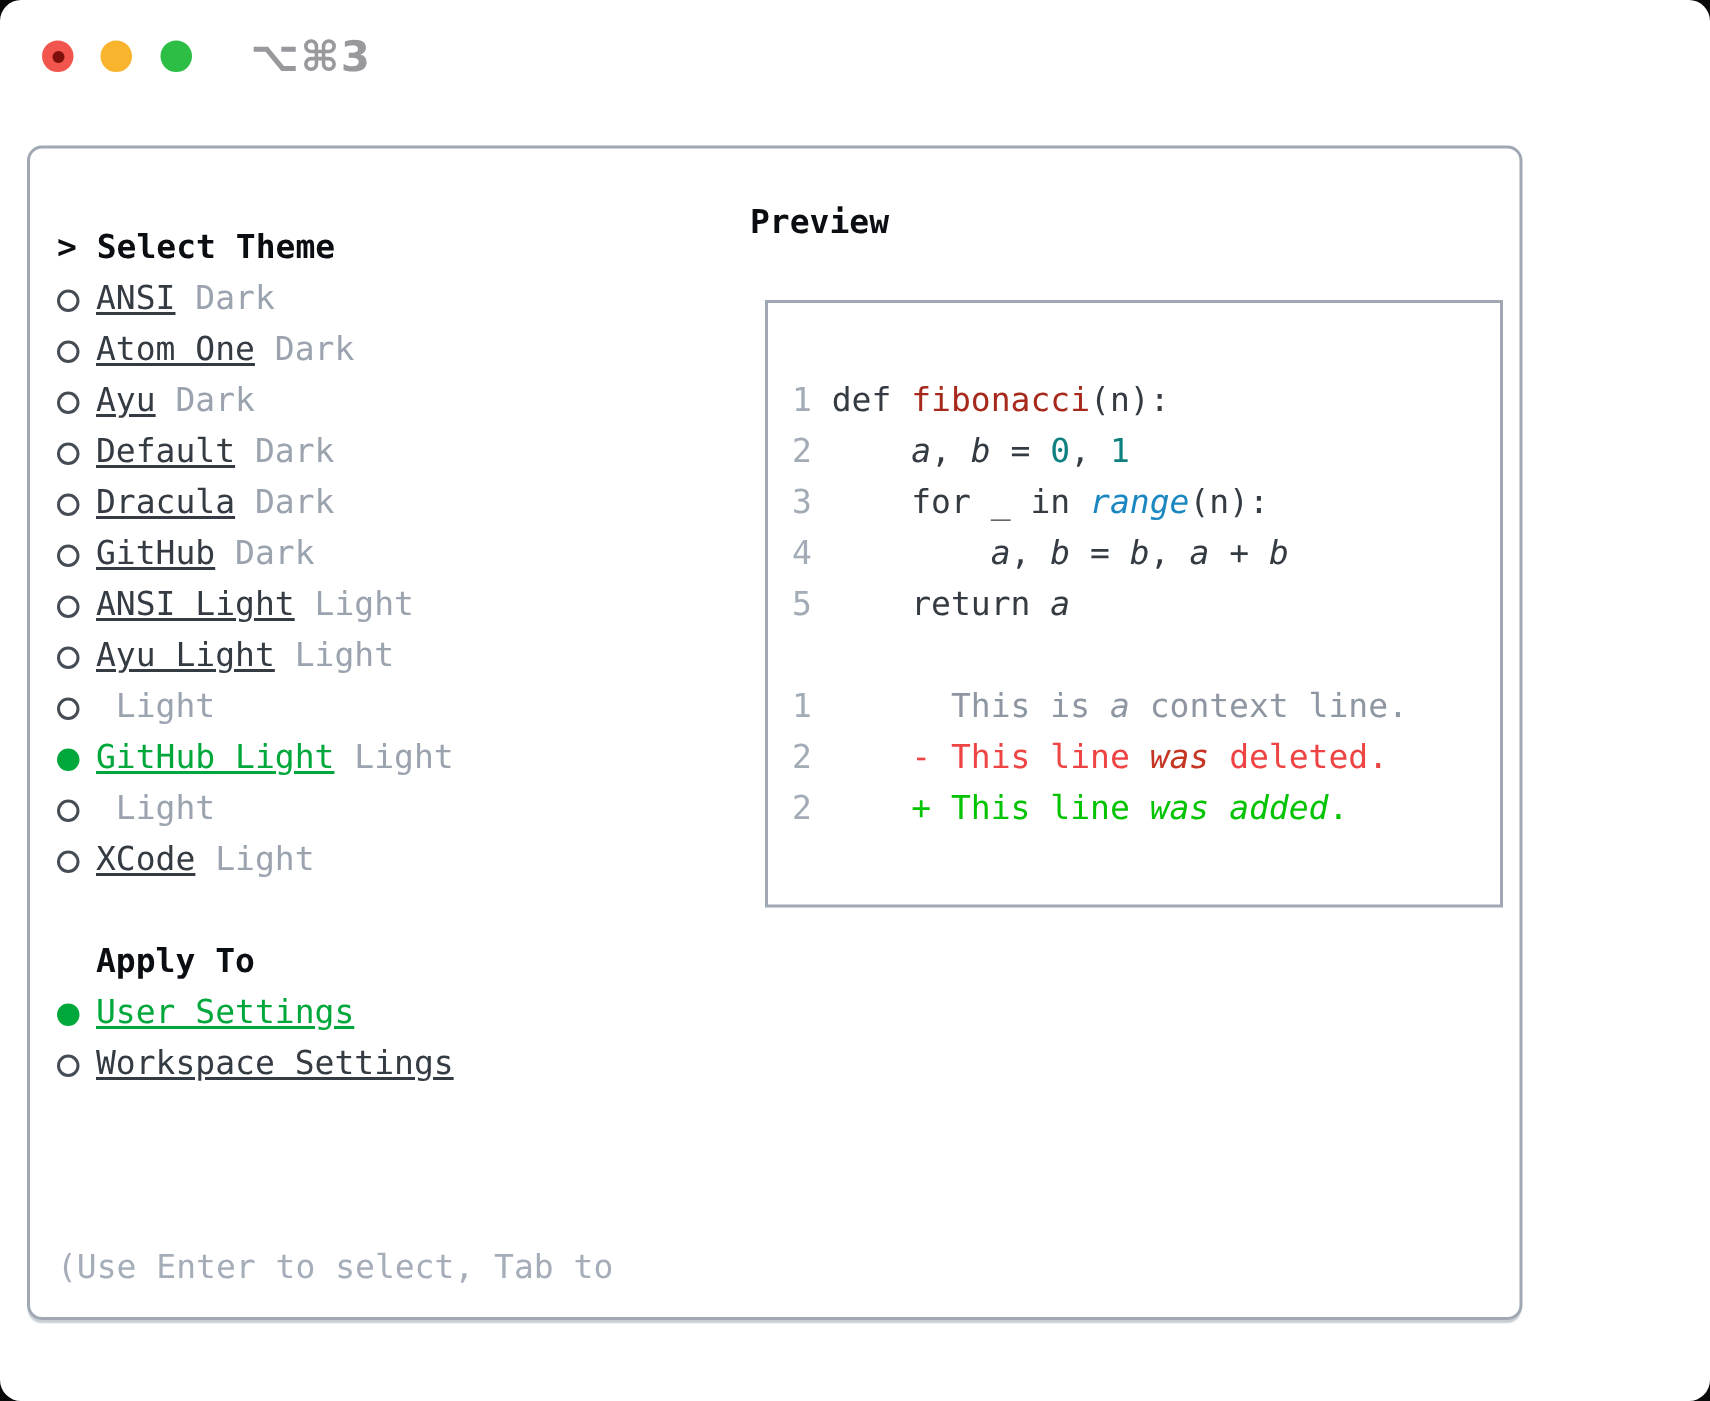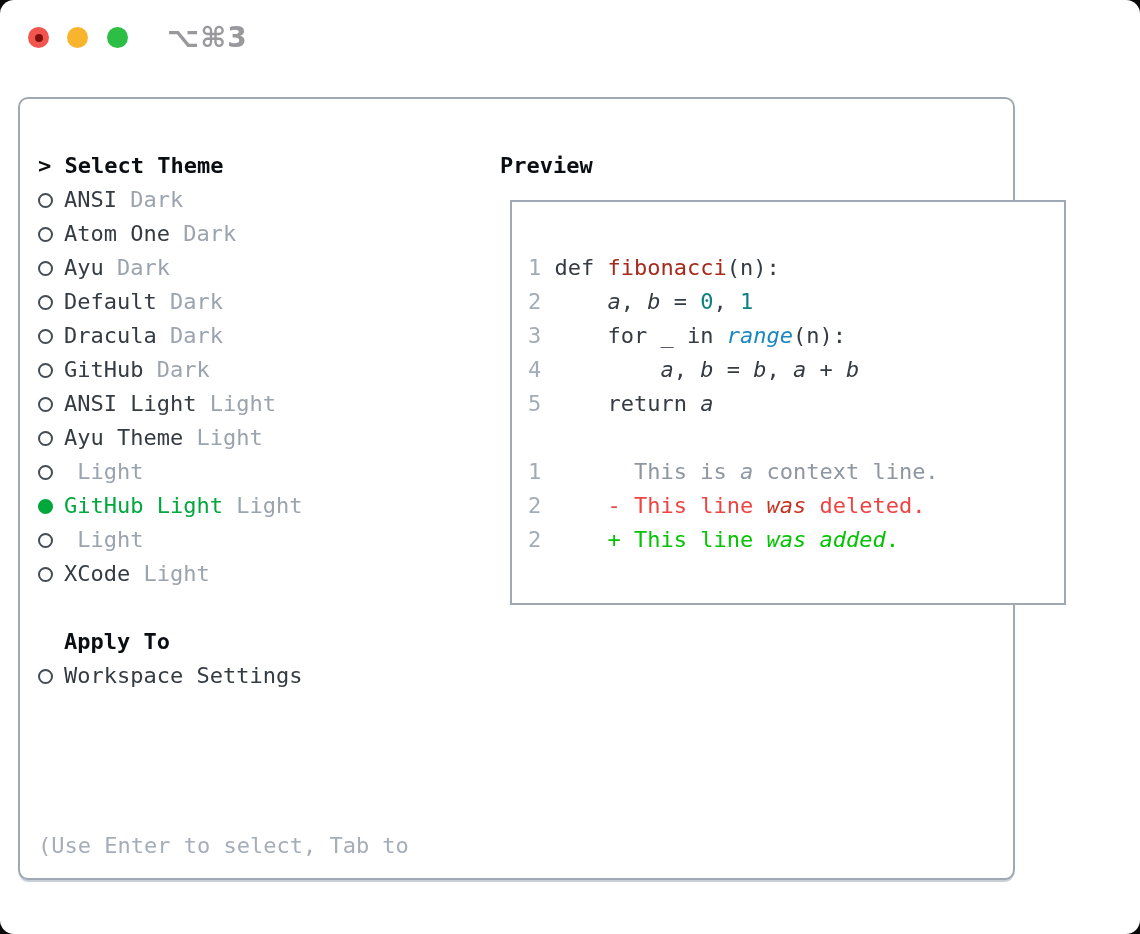--- a/index.html
+++ b/index.html
@@ -39,34 +39,34 @@
   }
   .row{display:flex;align-items:center;height:34px;white-space:pre;}
   .row .txt{white-space:pre;}
   .hdr{font-weight:bold;color:#0a0d11;}
   .bullet{
     flex:0 0 15px;width:15px;height:15px;box-sizing:border-box;
     border:2px solid #454c54;border-radius:50%;margin-right:11px;
   }
   .bullet.sel{background:#00a83c;border-color:#00a83c;}
   .bullet-spacer{flex:0 0 26px;width:26px;}
-  .nm{color:#343b42;}
+  .nm{color:#343b42;text-decoration:underline;}
   .vr{color:#9aa3ae;}
   .row.sel .nm{color:#00a83c;}
   .hint{
     position:absolute;left:38px;top:761px;
     font-size:22px;line-height:34px;color:#a4adb8;white-space:pre;
   }
   
   .preview-label{
-    position:absolute;left:500px;top:149px;
+    position:absolute;left:500px;top:132px;
     font-size:22px;line-height:34px;font-weight:bold;color:#0a0d11;
   }
   .preview-box{
-    position:absolute;left:510px;top:200px;width:556px;height:405px;
+    position:absolute;left:510px;top:200px;width:492px;height:405px;
     border:2px solid #9fa8b3;background:#fff;box-sizing:border-box;
   }
   .code{
     position:absolute;left:16px;top:49px;
     font-size:22px;line-height:34px;white-space:pre;
   }
   .cl{height:34px;white-space:pre;}
   .ln{color:#a2abb6;}
   .s-code{color:#343b42;}
   .s-func{color:#a6291b;}
@@ -100,32 +100,33 @@
       <span class="txt">Select Theme</span>
     </div>
     <div id="theme-list">
         <div class="row"><span class="bullet"></span><span class="nm txt">ANSI</span><span class="vr txt"> Dark</span></div>
         <div class="row"><span class="bullet"></span><span class="nm txt">Atom One</span><span class="vr txt"> Dark</span></div>
         <div class="row"><span class="bullet"></span><span class="nm txt">Ayu</span><span class="vr txt"> Dark</span></div>
         <div class="row"><span class="bullet"></span><span class="nm txt">Default</span><span class="vr txt"> Dark</span></div>
         <div class="row"><span class="bullet"></span><span class="nm txt">Dracula</span><span class="vr txt"> Dark</span></div>
         <div class="row"><span class="bullet"></span><span class="nm txt">GitHub</span><span class="vr txt"> Dark</span></div>
         <div class="row"><span class="bullet"></span><span class="nm txt">ANSI Light</span><span class="vr txt"> Light</span></div>
-        <div class="row"><span class="bullet"></span><span class="nm txt">Ayu Theme</span><span class="vr txt"> Light</span></div>
+        <div class="row"><span class="bullet"></span><span class="nm txt">Ayu Light</span><span class="vr txt"> Light</span></div>
         <div class="row"><span class="bullet"></span><span class="vr txt"> Light</span></div>
         <div class="row sel"><span class="bullet sel"></span><span class="nm txt">GitHub Light</span><span class="vr txt"> Light</span></div>
         <div class="row"><span class="bullet"></span><span class="vr txt"> Light</span></div>
         <div class="row"><span class="bullet"></span><span class="nm txt">XCode</span><span class="vr txt"> Light</span></div>
       </div>
     <div class="row"></div>
     <div class="row hdr">
       <span class="bullet-spacer"></span>
       <span class="txt">Apply To</span>
     </div>
     <div id="apply-to-list">
+        <div class="row sel"><span class="bullet sel"></span><span class="nm txt">User Settings</span></div>
         <div class="row"><span class="bullet"></span><span class="nm txt">Workspace Settings</span></div>
       </div>
   </div>
 
   <div class="hint">
     <div>(Use Enter to select, Tab to</div>
     <div>change focus)</div>
   </div>
 
   <div class="preview-label">Preview</div>

